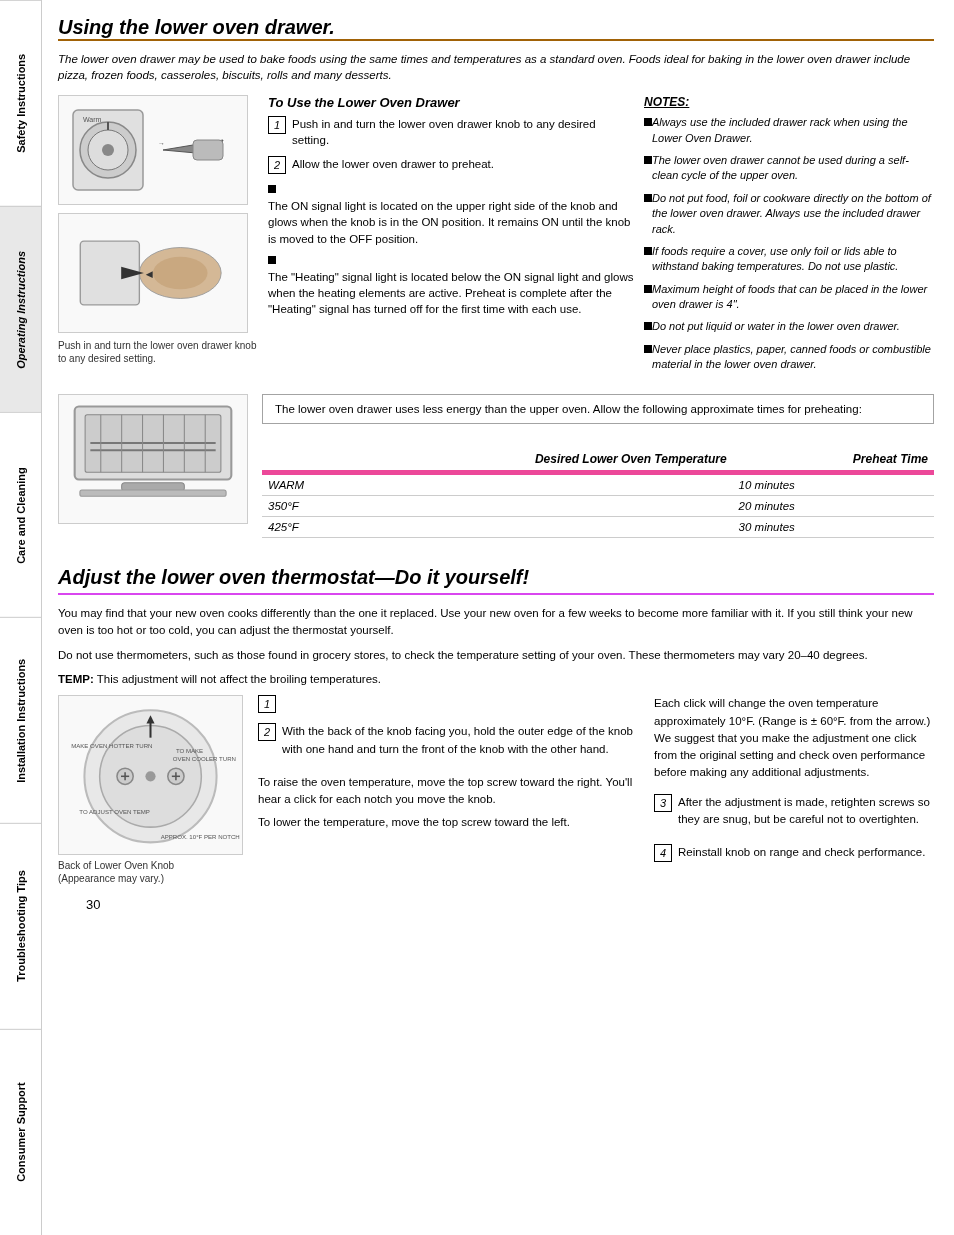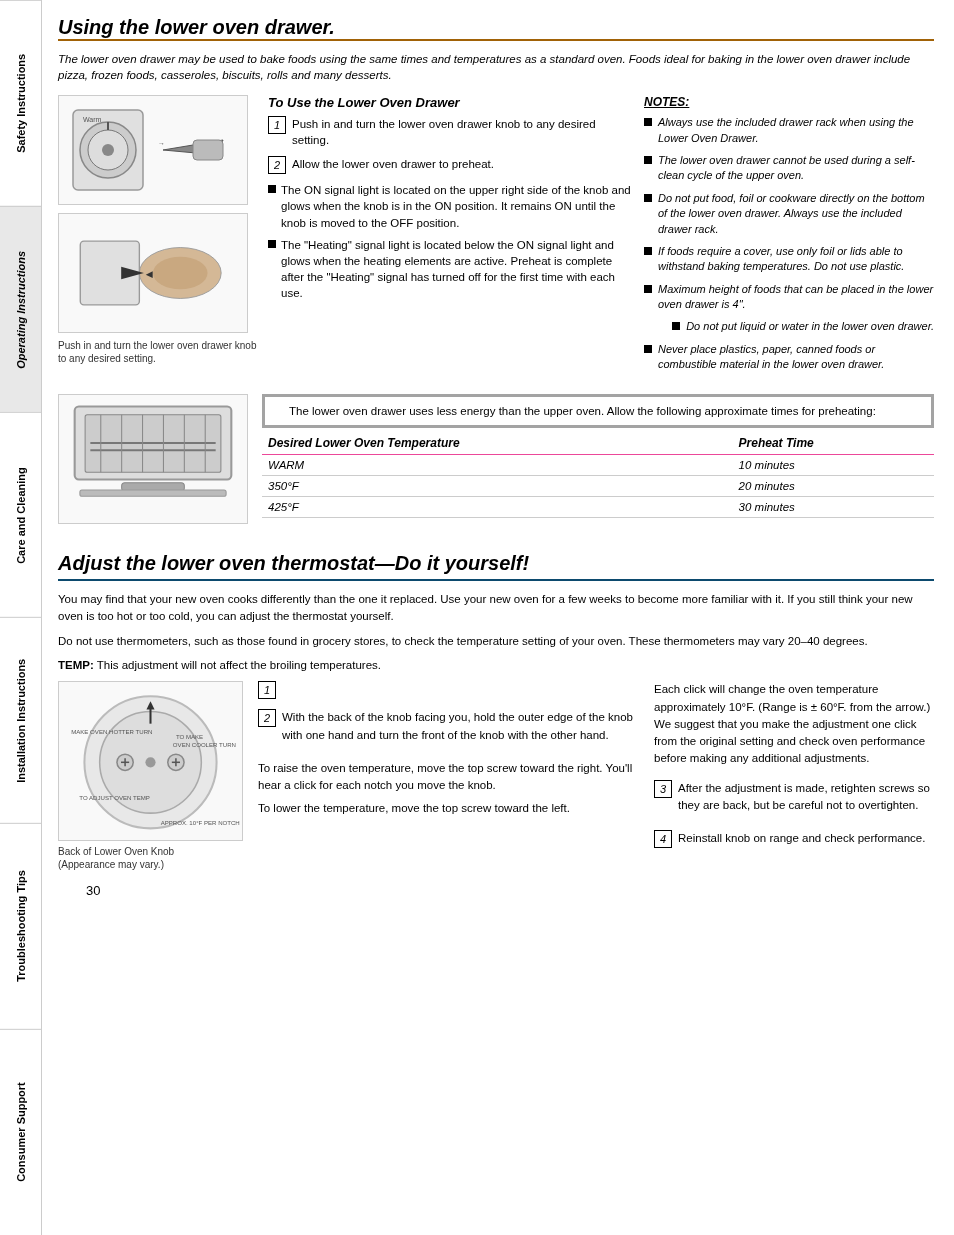--- a/index.html
+++ b/index.html
@@ -136,24 +136,22 @@
       font-style: italic;
     }
 
     .step-text {
       font-size: 11.5px;
       line-height: 1.4;
     }
 
     .bullet-item {
       display: flex;
-      gap: 6px;
       margin-bottom: 7px;
       align-items: flex-start;
-      justify-content: flex-end;
     }
 
     .bullet-sq {
       width: 8px;
       height: 8px;
       background: #000;
       flex-shrink: 0;
       margin-top: 3px;
     }
 
@@ -188,53 +186,53 @@
       justify-content: center;
       flex-shrink: 0;
     }
 
     .preheat-table-wrap {
       flex: 1;
     }
 
     .preheat-intro {
       font-size: 11.5px;
-      margin-bottom: 4px;
+      margin-bottom: 24px;
       line-height: 1.4;
-      border: 3px solid #a3a3a3;
-      padding: 6px 24px;
+      border: 1px solid #a3a3a3;
+      padding: 6px 12px;
     }
 
     table.preheat-table {
       width: 100%;
       border-collapse: collapse;
       font-size: 11.5px;
     }
 
     table.preheat-table th {
       font-weight: bold;
       font-style: italic;
-      text-align: left;
+      text-align: right;
       padding: 4px 6px;
-      border-bottom: 1px solid #ec4899;
+      border-bottom: 5px solid #ec4899;
       font-size: 12px;
     }
 
     table.preheat-table td {
       padding: 4px 6px;
       border-bottom: 1px solid #ccc;
       font-style: italic;
     }
 
     
     .thermostat-section-title {
       font-size: 20px;
       font-style: italic;
       font-weight: bold;
-      border-bottom: 2px solid #0c4a6e;
+      border-bottom: 2px solid #d946ef;
       padding-bottom: 4px;
       margin-bottom: 10px;
       margin-top: 28px;
     }
 
     .thermo-intro {
       font-size: 11.5px;
       line-height: 1.5;
       margin-bottom: 8px;
     }
@@ -309,20 +307,21 @@
       margin-bottom: 8px;
     }
 
     .signal-bullet {
       display: flex;
       gap: 5px;
       margin-bottom: 6px;
       font-size: 11.5px;
       line-height: 1.4;
       align-items: flex-start;
+      flex-direction: column;
     }
   </style>
 </head>
 <body>
 
 <div class="sidebar">
   <div class="sidebar-section">
     <span>Safety Instructions</span>
   </div>
   <div class="sidebar-section active">
@@ -546,21 +545,21 @@
       <div class="thermo-step-text">To raise the oven temperature, move the top screw toward the right. You'll hear a click for each notch you move the knob.</div>
       <div class="thermo-step-text" style="margin-top:6px;">To lower the temperature, move the top screw toward the left.</div>
     </div>
 
     <div class="thermo-right">
       <div class="thermo-step-text" style="margin-bottom:12px;">Each click will change the oven temperature approximately 10°F. (Range is ± 60°F. from the arrow.) We suggest that you make the adjustment one click from the original setting and check oven performance before making any additional adjustments.</div>
       <div class="small-step">
         <div class="step-num">
             <em>3</em>
           </div>
-        <div class="thermo-step-text">After the adjustment is made, retighten screws so they are back, but be careful not to overtighten.</div>
+        <div class="thermo-step-text">After the adjustment is made, retighten screws so they are snug, but be careful not to overtighten.</div>
       </div>
       <div class="small-step">
         <div class="step-num">
             <em>4</em>
           </div>
         <div class="thermo-step-text">Reinstall knob on range and check performance.</div>
       </div>
     </div>
   </div>
 

